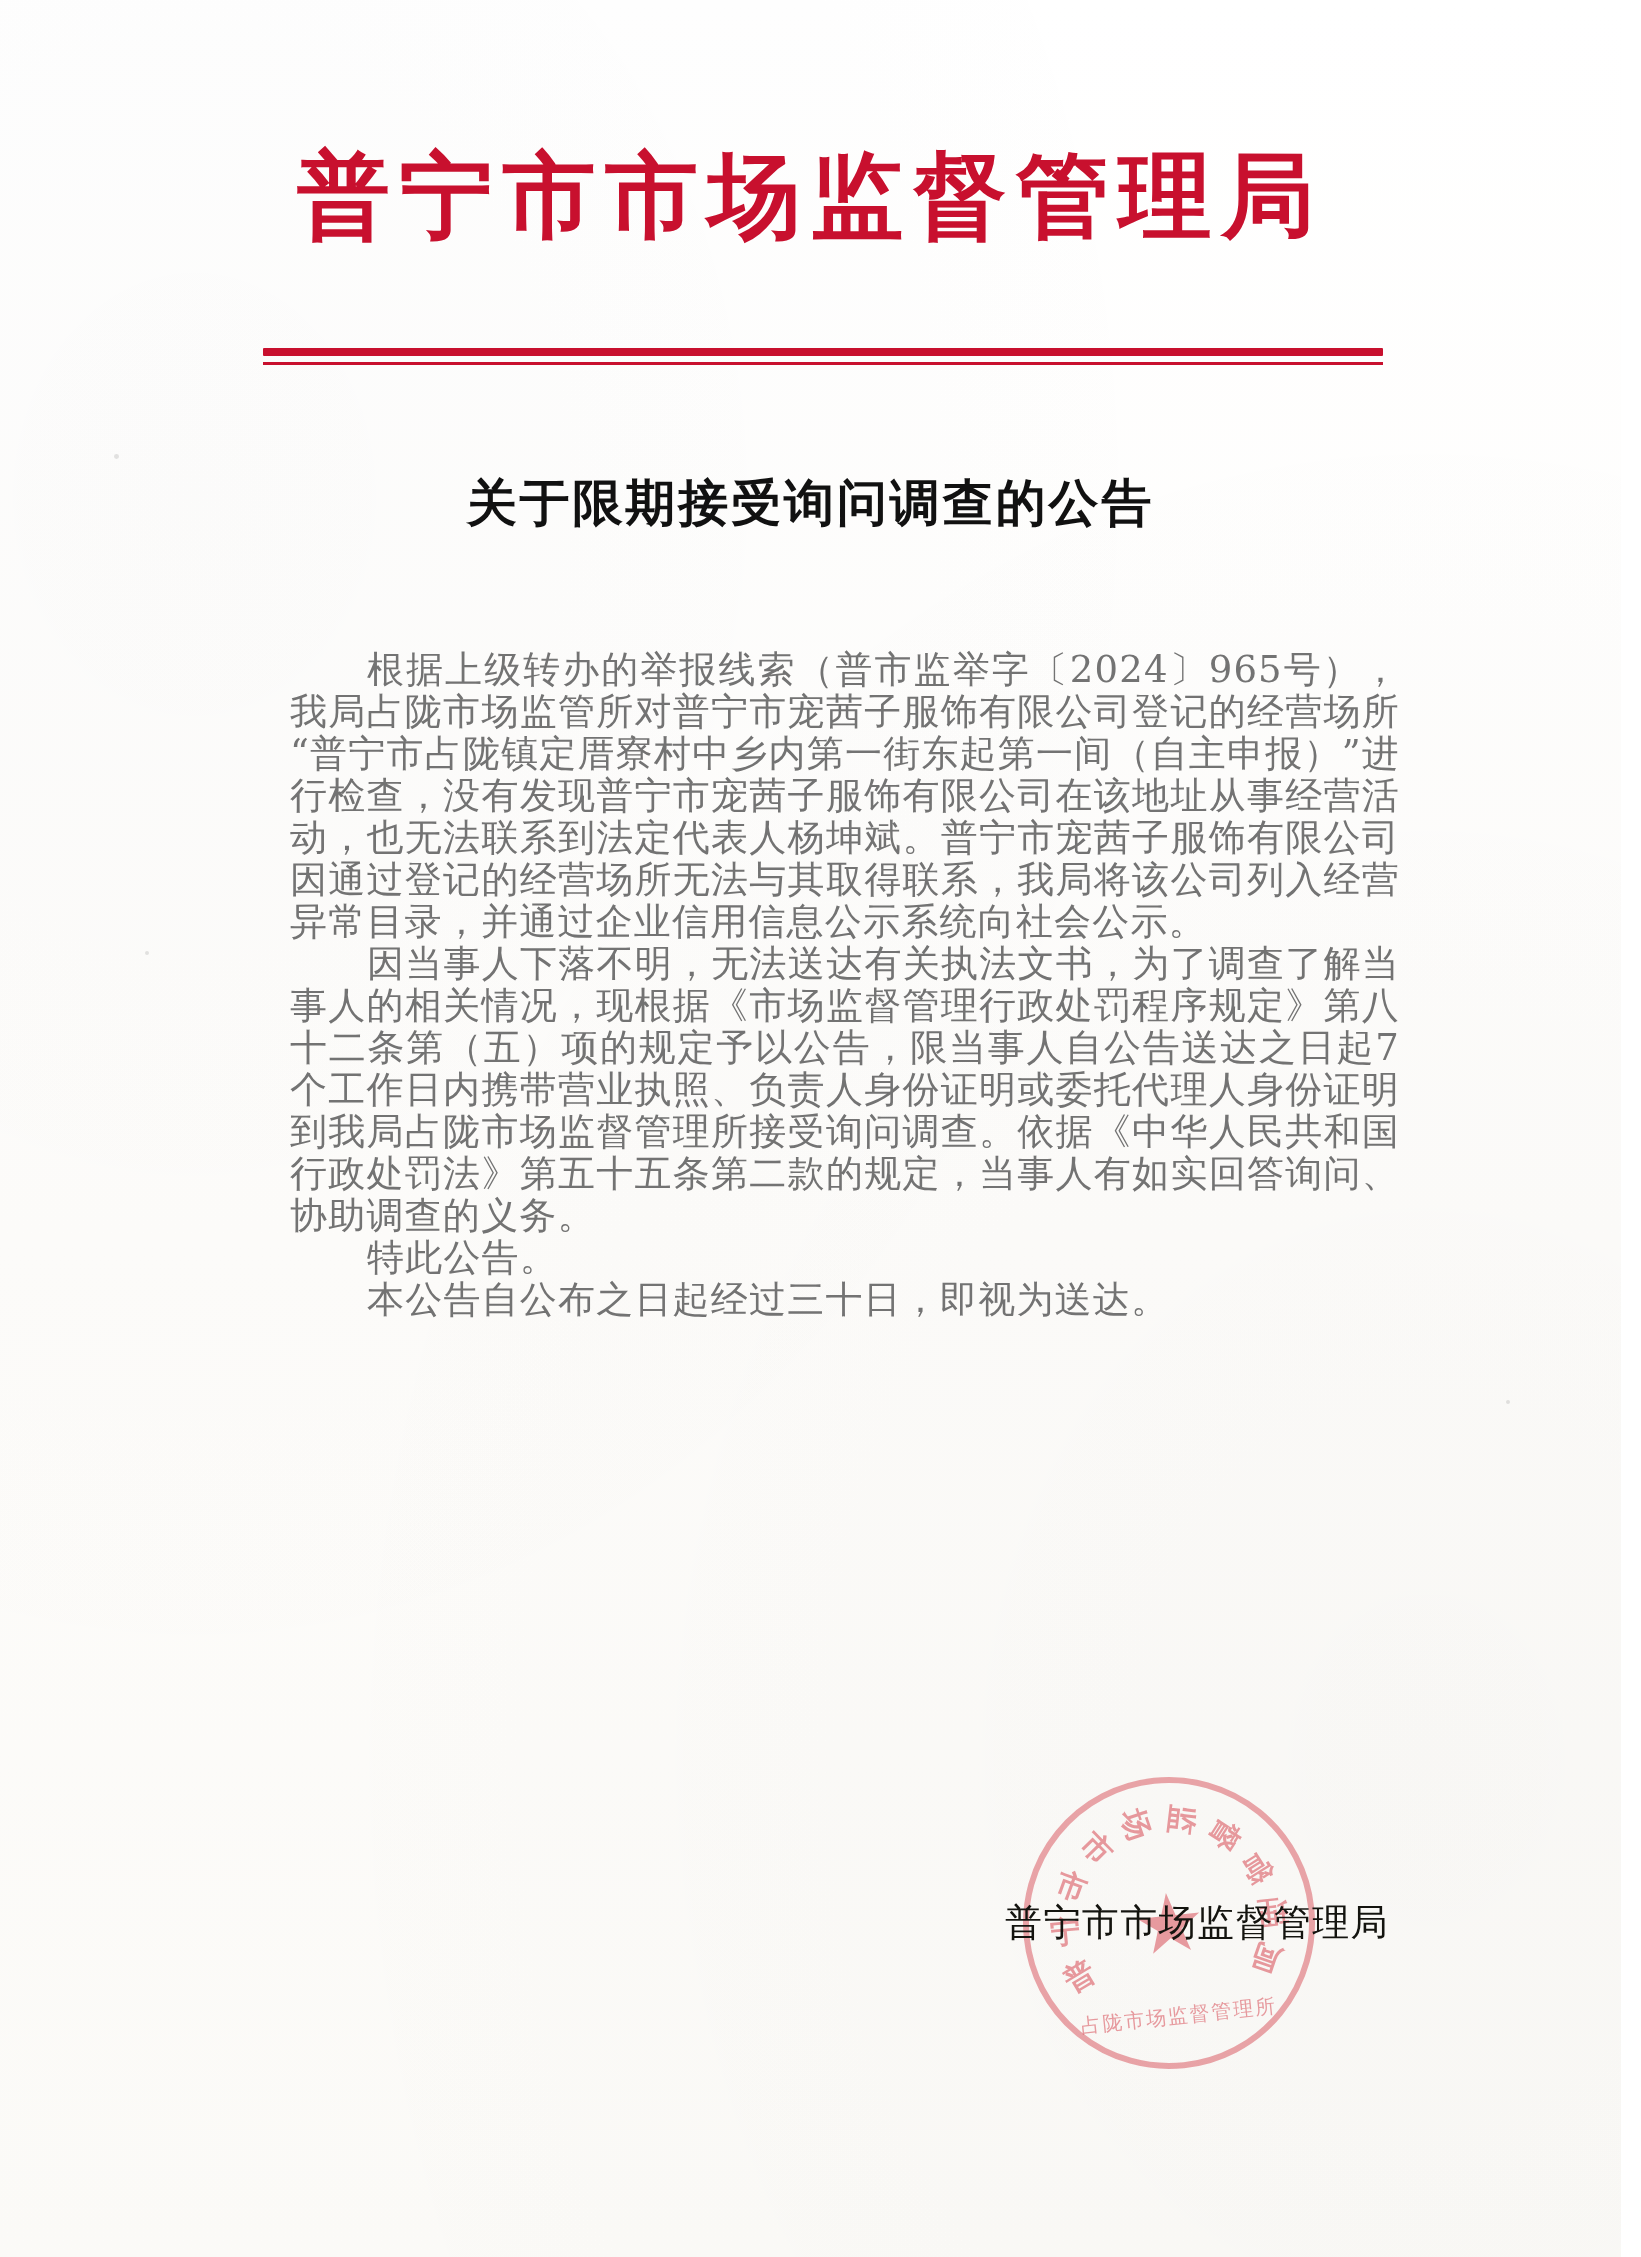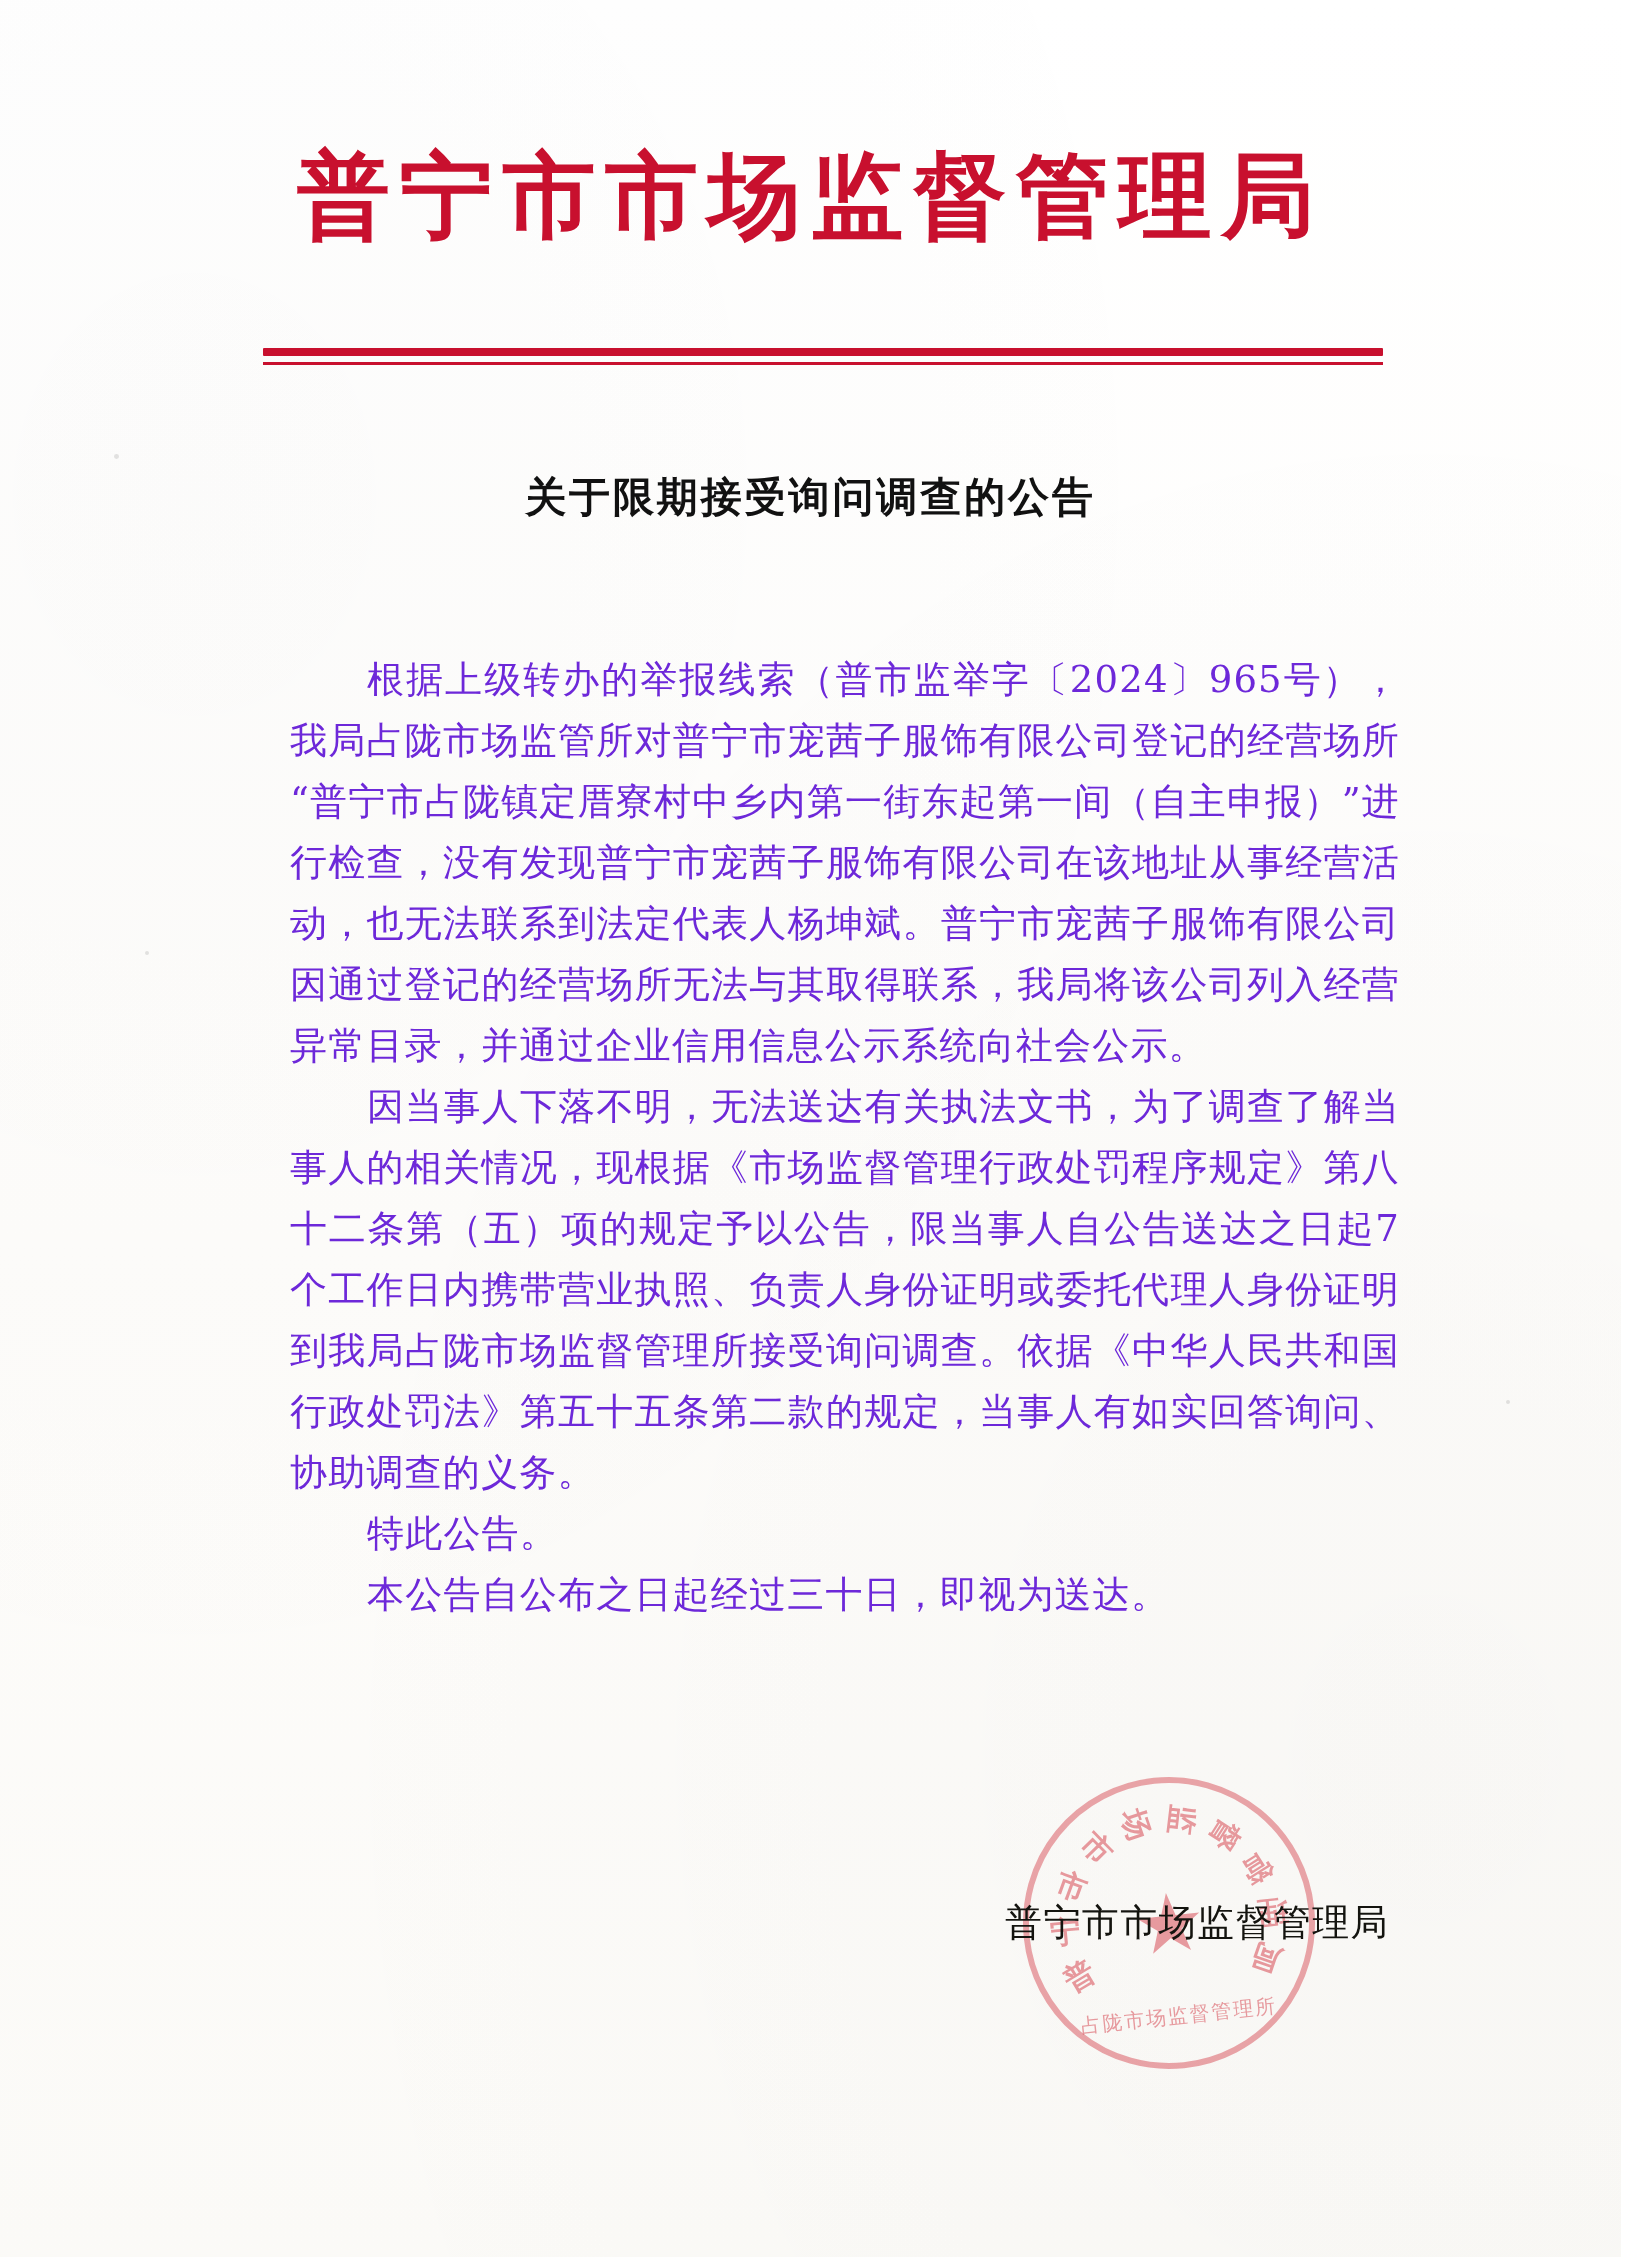--- a/index.html
+++ b/index.html
@@ -67,40 +67,40 @@
     background: #c8102e;
     margin-top: 6.8px;
   }
 
   .doc-title {
     position: absolute;
     top: 470px;
     left: 0;
     right: 0;
     text-align: center;
-    font-size: 41px;
+    font-size: 50px;
     font-weight: bold;
     letter-spacing: 2.9px;
     color: #111;
   }
 
   .body-block {
     position: absolute;
     top: 649px;
     left: 290px;
     width: 1110px;
   }
   .para {
     font-size: 37px;
-    line-height: 61px;
+    line-height: 42px;
     text-align: justify;
     text-justify: inter-ideograph;
     letter-spacing: 1.2px;
     margin: 0 0 0 0;
-    color: #6d28d9;
+    color: #737373;
   }
   .indent {
     text-indent: 77px;
   }
 
   .contact {
     margin-top: 3.9px;
   }
 
   .signature {

